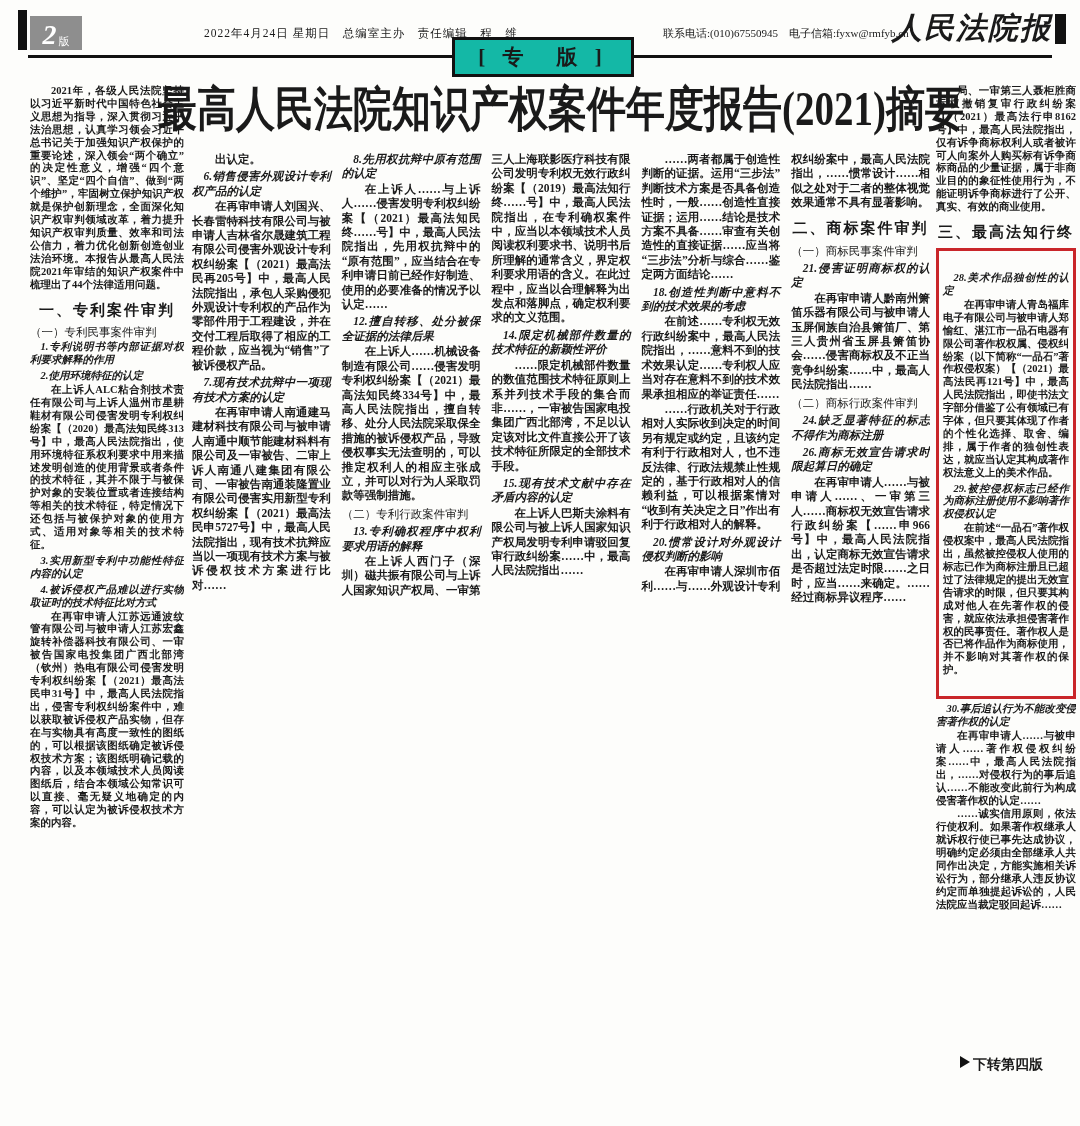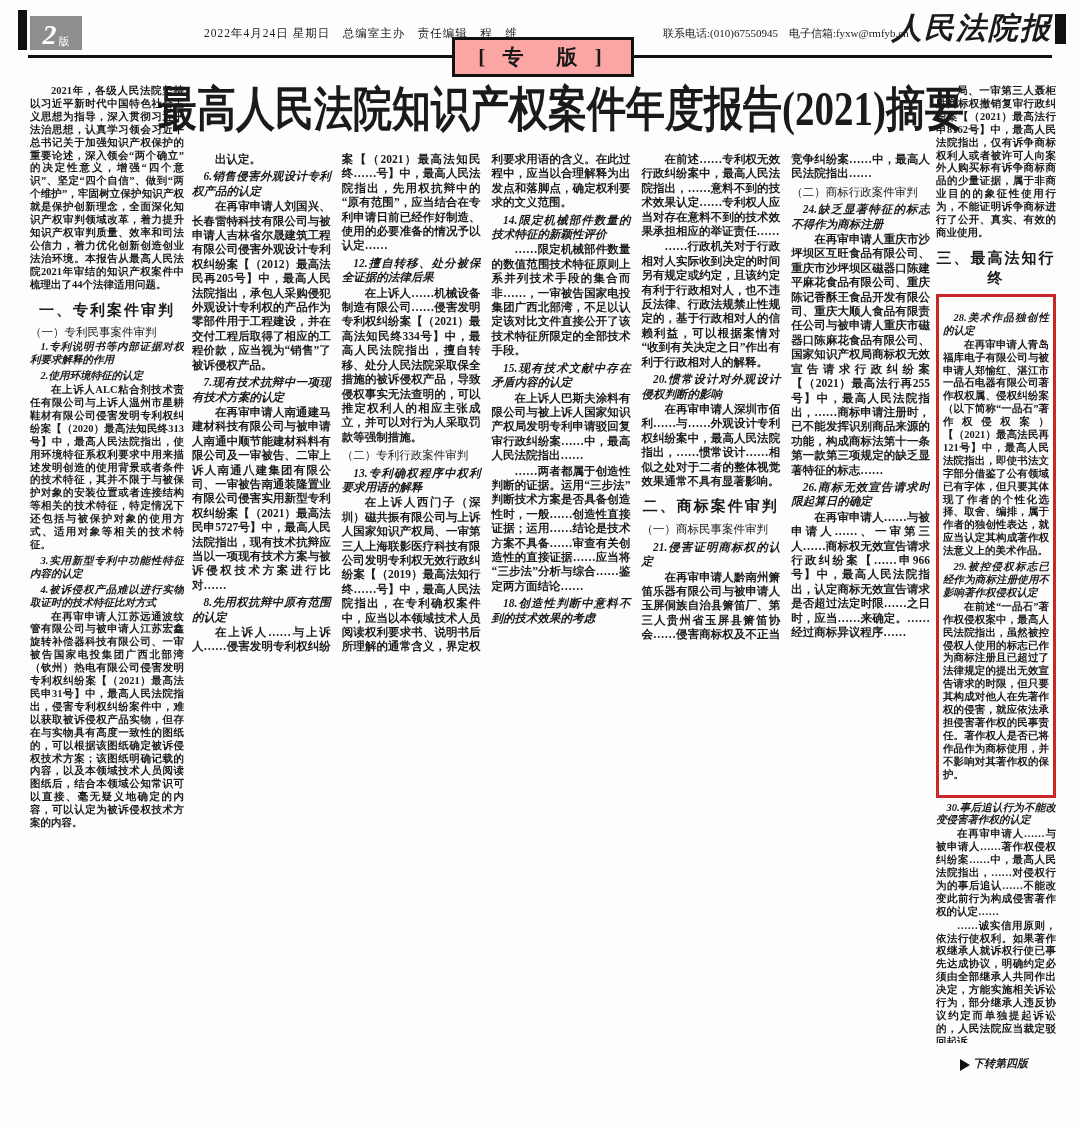--- a/index.html
+++ b/index.html
@@ -13,46 +13,46 @@
   .badge-num{font-size:28px;font-weight:bold;line-height:30px;font-style:italic;}
   .badge-ban{font-size:11px;line-height:18px;}
   .dateline{position:absolute;left:204px;top:18px;font-size:11.5px;letter-spacing:1px;white-space:nowrap;}
   .contact{position:absolute;left:648px;top:18px;font-size:11px;white-space:nowrap;padding-left:15px;}
   .paper-name{position:absolute;right:28px;top:0;font-size:30px;font-weight:900;
               font-style:italic;letter-spacing:2px;white-space:nowrap;
               font-family:"DejaVu Serif","Liberation Serif",serif;}
   .paper-block{position:absolute;right:14px;top:6px;width:11px;height:30px;background:#111;}
   
   .banner-rule{position:absolute;left:28px;right:28px;top:55px;height:3px;background:#111;}
-  .banner-box{position:absolute;left:452px;top:37px;width:176px;height:34px;background:#fca5a5;
+  .banner-box{position:absolute;left:452px;top:37px;width:176px;height:34px;background:#14b8a6;
               border:3px solid #111;display:flex;align-items:center;justify-content:center;
               font-size:21px;font-weight:900;letter-spacing:6px;}
   
   .headline{position:absolute;left:192px;top:74px;width:738px;height:70px;
             display:flex;align-items:center;justify-content:center;
             font-size:39px;font-weight:900;white-space:nowrap;
             transform:scaleY(1.22);transform-origin:center;letter-spacing:0px;}
   
   .textcol{position:absolute;top:85px;font-size:10.5px;line-height:12.9px;text-align:justify;}
   .col1{left:30px;width:154px;height:958px;overflow:hidden;}
-  .col7{left:936px;width:120px;height:958px;overflow:hidden;}
+  .col7{left:936px;width:140px;height:958px;overflow:hidden;}
   .midflow{position:absolute;left:192px;top:152px;width:738px;height:893px;
            column-count:5;column-gap:11px;font-size:11.5px;line-height:14.4px;
            text-align:justify;overflow:hidden;}
   .blk-p{text-indent:2em;margin:0 0 1px 0;font-weight:bold;}
   .blk-h1{font-weight:900;text-align:center;font-size:15px;line-height:20px;margin:8px 0 6px 0;
           letter-spacing:2px;break-inside:avoid;}
   .blk-h2{font-weight:normal;font-size:11.5px;margin:4px 0 2px 0;break-inside:avoid;}
   .blk-it{font-weight:bold;font-style:italic;margin:3px 0 1px 0;text-indent:1em;break-inside:avoid;}
   .col1 .blk-h1{font-size:15px;}
   
-  .redbox{border:3px solid #c9262a;padding:12px 4px;margin:4px 0;}
+  .redbox{border:3px solid #c9262a;padding:18px 4px;margin:4px 0;}
   
-  .continue{position:absolute;left:960px;top:1056px;display:flex;align-items:flex-end;gap:3px;
-            font-size:11px;font-weight:bold;font-style:italic;}
+  .continue{position:absolute;left:960px;top:1056px;display:flex;align-items:flex-start;gap:3px;
+            font-size:14px;font-weight:bold;}
   .arrow-icon{width:0;height:0;border-top:6px solid transparent;border-bottom:6px solid transparent;
               border-left:10px solid #111;display:inline-block;}
 </style>
 </head>
 <body>
 
 <div class="page">
 
   <div class="masthead">
     <div class="badge-bar"></div>
@@ -79,21 +79,21 @@
       <div class="blk-it">2.使用环境特征的认定</div>
       <div class="blk-p">在上诉人ALC粘合剂技术责任有限公司与上诉人温州市星耕鞋材有限公司侵害发明专利权纠纷案【（2020）最高法知民终313号】中，最高人民法院指出，使用环境特征系权利要求中用来描述发明创造的使用背景或者条件的技术特征，其并不限于与被保护对象的安装位置或者连接结构等相关的技术特征，特定情况下还包括与被保护对象的使用方式、适用对象等相关的技术特征。</div>
       <div class="blk-it">3.实用新型专利中功能性特征内容的认定</div>
       <div class="blk-it">4.被诉侵权产品难以进行实物取证时的技术特征比对方式</div>
       <div class="blk-p">在再审申请人江苏远通波纹管有限公司与被申请人江苏宏鑫旋转补偿器科技有限公司、一审被告国家电投集团广西北部湾（钦州）热电有限公司侵害发明专利权纠纷案【（2021）最高法民申31号】中，最高人民法院指出，侵害专利权纠纷案件中，难以获取被诉侵权产品实物，但存在与实物具有高度一致性的图纸的，可以根据该图纸确定被诉侵权技术方案；该图纸明确记载的内容，以及本领域技术人员阅读图纸后，结合本领域公知常识可以直接、毫无疑义地确定的内容，可以认定为被诉侵权技术方案的内容。</div>
     </div>
 
   <div class="midflow">
       <div class="blk-p">出认定。</div>
       <div class="blk-it">6.销售侵害外观设计专利权产品的认定</div>
-      <div class="blk-p">在再审申请人刘国兴、长春雷特科技有限公司与被申请人吉林省尔晟建筑工程有限公司侵害外观设计专利权纠纷案【（2012）最高法民再205号】中，最高人民法院指出，承包人采购侵犯外观设计专利权的产品作为零部件用于工程建设，并在交付工程后取得了相应的工程价款，应当视为“销售”了被诉侵权产品。</div>
+      <div class="blk-p">在再审申请人刘国兴、长春雷特科技有限公司与被申请人吉林省尔晟建筑工程有限公司侵害外观设计专利权纠纷案【（2021）最高法民再205号】中，最高人民法院指出，承包人采购侵犯外观设计专利权的产品作为零部件用于工程建设，并在交付工程后取得了相应的工程价款，应当视为“销售”了被诉侵权产品。</div>
       <div class="blk-it">7.现有技术抗辩中一项现有技术方案的认定</div>
       <div class="blk-p">在再审申请人南通建马建材科技有限公司与被申请人南通中顺节能建材科料有限公司及一审被告、二审上诉人南通八建集团有限公司、一审被告南通装隆置业有限公司侵害实用新型专利权纠纷案【（2021）最高法民申5727号】中，最高人民法院指出，现有技术抗辩应当以一项现有技术方案与被诉侵权技术方案进行比对……</div>
       <div class="blk-it">8.先用权抗辩中原有范围的认定</div>
       <div class="blk-p">在上诉人……与上诉人……侵害发明专利权纠纷案【（2021）最高法知民终……号】中，最高人民法院指出，先用权抗辩中的“原有范围”，应当结合在专利申请日前已经作好制造、使用的必要准备的情况予以认定……</div>
       <div class="blk-it">12.擅自转移、处分被保全证据的法律后果</div>
       <div class="blk-p">在上诉人……机械设备制造有限公司……侵害发明专利权纠纷案【（2021）最高法知民终334号】中，最高人民法院指出，擅自转移、处分人民法院采取保全措施的被诉侵权产品，导致侵权事实无法查明的，可以推定权利人的相应主张成立，并可以对行为人采取罚款等强制措施。</div>
       <div class="blk-h2">（二）专利行政案件审判</div>
       <div class="blk-it">13.专利确权程序中权利要求用语的解释</div>
       <div class="blk-p">在上诉人西门子（深圳）磁共振有限公司与上诉人国家知识产权局、一审第三人上海联影医疗科技有限公司发明专利权无效行政纠纷案【（2019）最高法知行终……号】中，最高人民法院指出，在专利确权案件中，应当以本领域技术人员阅读权利要求书、说明书后所理解的通常含义，界定权利要求用语的含义。在此过程中，应当以合理解释为出发点和落脚点，确定权利要求的文义范围。</div>
       <div class="blk-it">14.限定机械部件数量的技术特征的新颖性评价</div>
@@ -105,21 +105,20 @@
       <div class="blk-p">在前述……专利权无效行政纠纷案中，最高人民法院指出，……意料不到的技术效果认定……专利权人应当对存在意料不到的技术效果承担相应的举证责任……</div>
       <div class="blk-p">……行政机关对于行政相对人实际收到决定的时间另有规定或约定，且该约定有利于行政相对人，也不违反法律、行政法规禁止性规定的，基于行政相对人的信赖利益，可以根据案情对“收到有关决定之日”作出有利于行政相对人的解释。</div>
       <div class="blk-it">20.惯常设计对外观设计侵权判断的影响</div>
       <div class="blk-p">在再审申请人深圳市佰利……与……外观设计专利权纠纷案中，最高人民法院指出，……惯常设计……相似之处对于二者的整体视觉效果通常不具有显著影响。</div>
       <div class="blk-h1">二、商标案件审判</div>
       <div class="blk-h2">（一）商标民事案件审判</div>
       <div class="blk-it">21.侵害证明商标权的认定</div>
       <div class="blk-p">在再审申请人黔南州箫笛乐器有限公司与被申请人玉屏侗族自治县箫笛厂、第三人贵州省玉屏县箫笛协会……侵害商标权及不正当竞争纠纷案……中，最高人民法院指出……</div>
       <div class="blk-h2">（二）商标行政案件审判</div>
       <div class="blk-it">24.缺乏显著特征的标志不得作为商标注册</div>
-      <div class="blk-p">在再审申请人重庆市沙坪坝区互旺食品有限公司、重庆市沙坪坝区磁器口陈建平麻花食品有限公司、重庆陈记香酥王食品开发有限公司、重庆大顺人食品有限责任公司与被申请人重庆市磁器口陈麻花食品有限公司、国家知识产权局商标权无效宣告请求行政纠纷案【（2021）最高法行再255号】中，最高人民法院指出，……商标申请注册时，已不能发挥识别商品来源的功能，构成商标法第十一条第一款第三项规定的缺乏显著特征的标志……</div>
       <div class="blk-it">26.商标无效宣告请求时限起算日的确定</div>
       <div class="blk-p">在再审申请人……与被申请人……、一审第三人……商标权无效宣告请求行政纠纷案【……申966号】中，最高人民法院指出，认定商标无效宣告请求是否超过法定时限……之日时，应当……来确定。……经过商标异议程序……</div>
     </div>
 
   <div class="textcol col7">
     <div>
         <div class="blk-p">局、一审第三人聂柜胜商标权撤销复审行政纠纷案【（2021）最高法行申8162号】中，最高人民法院指出，仅有诉争商标权利人或者被许可人向案外人购买标有诉争商标商品的少量证据，属于非商业目的的象征性使用行为，不能证明诉争商标进行了公开、真实、有效的商业使用。</div>
         <div class="blk-h1">三、最高法知行终</div>
       </div>
     <div class="redbox">

